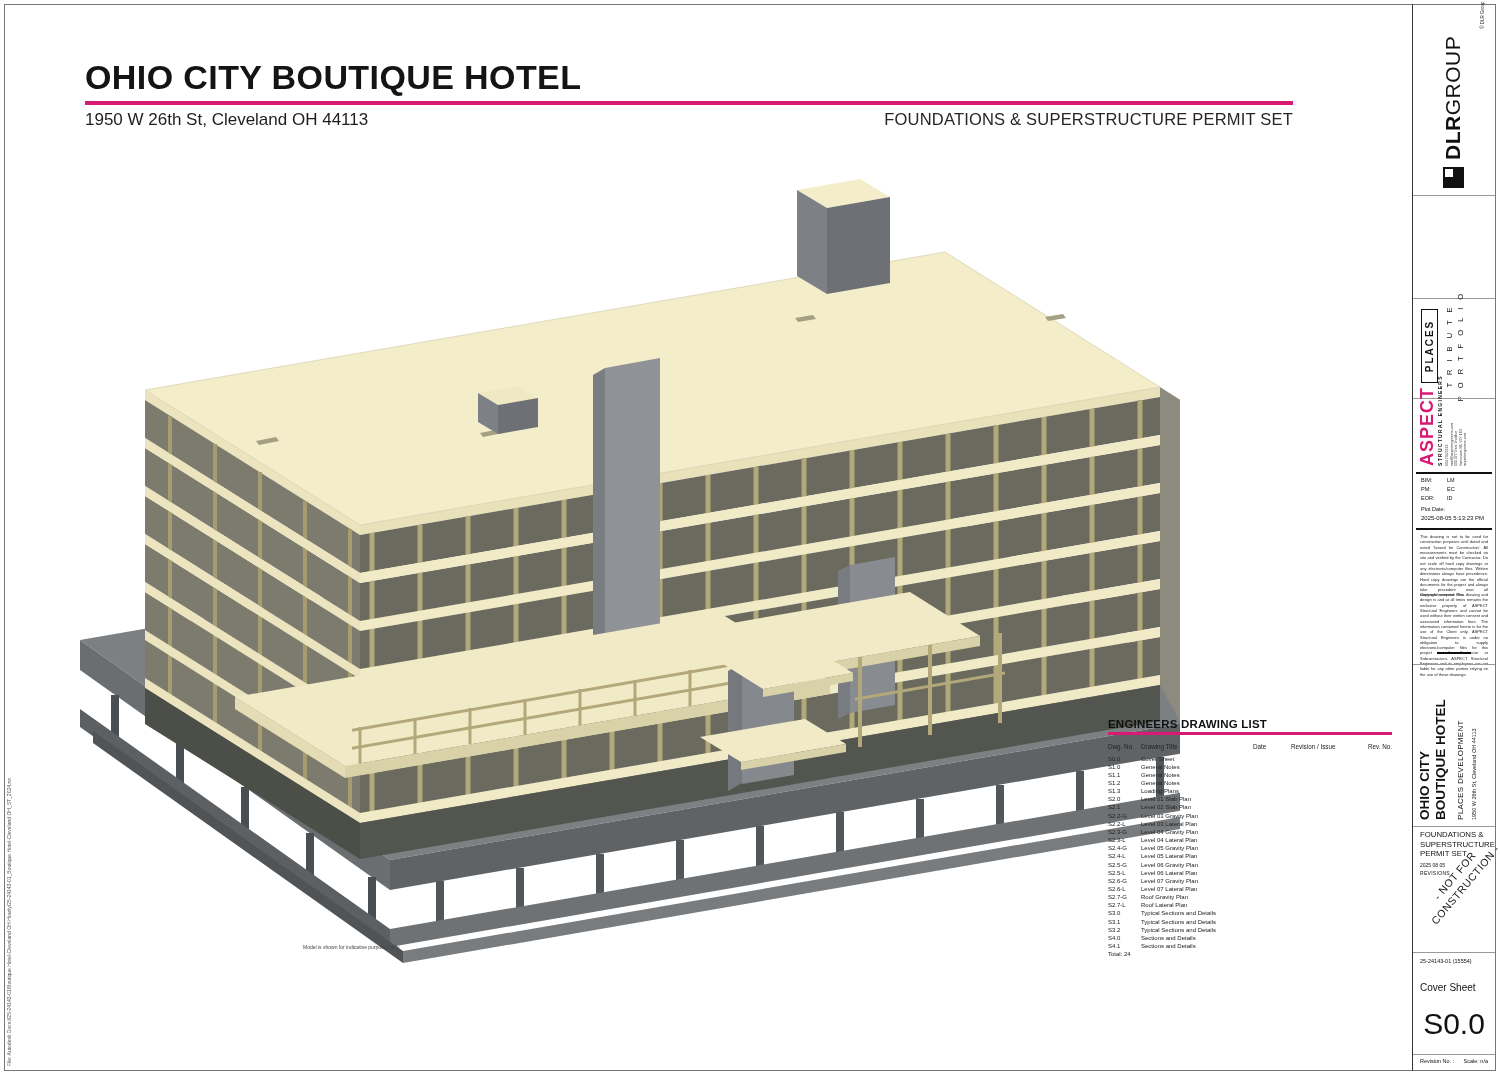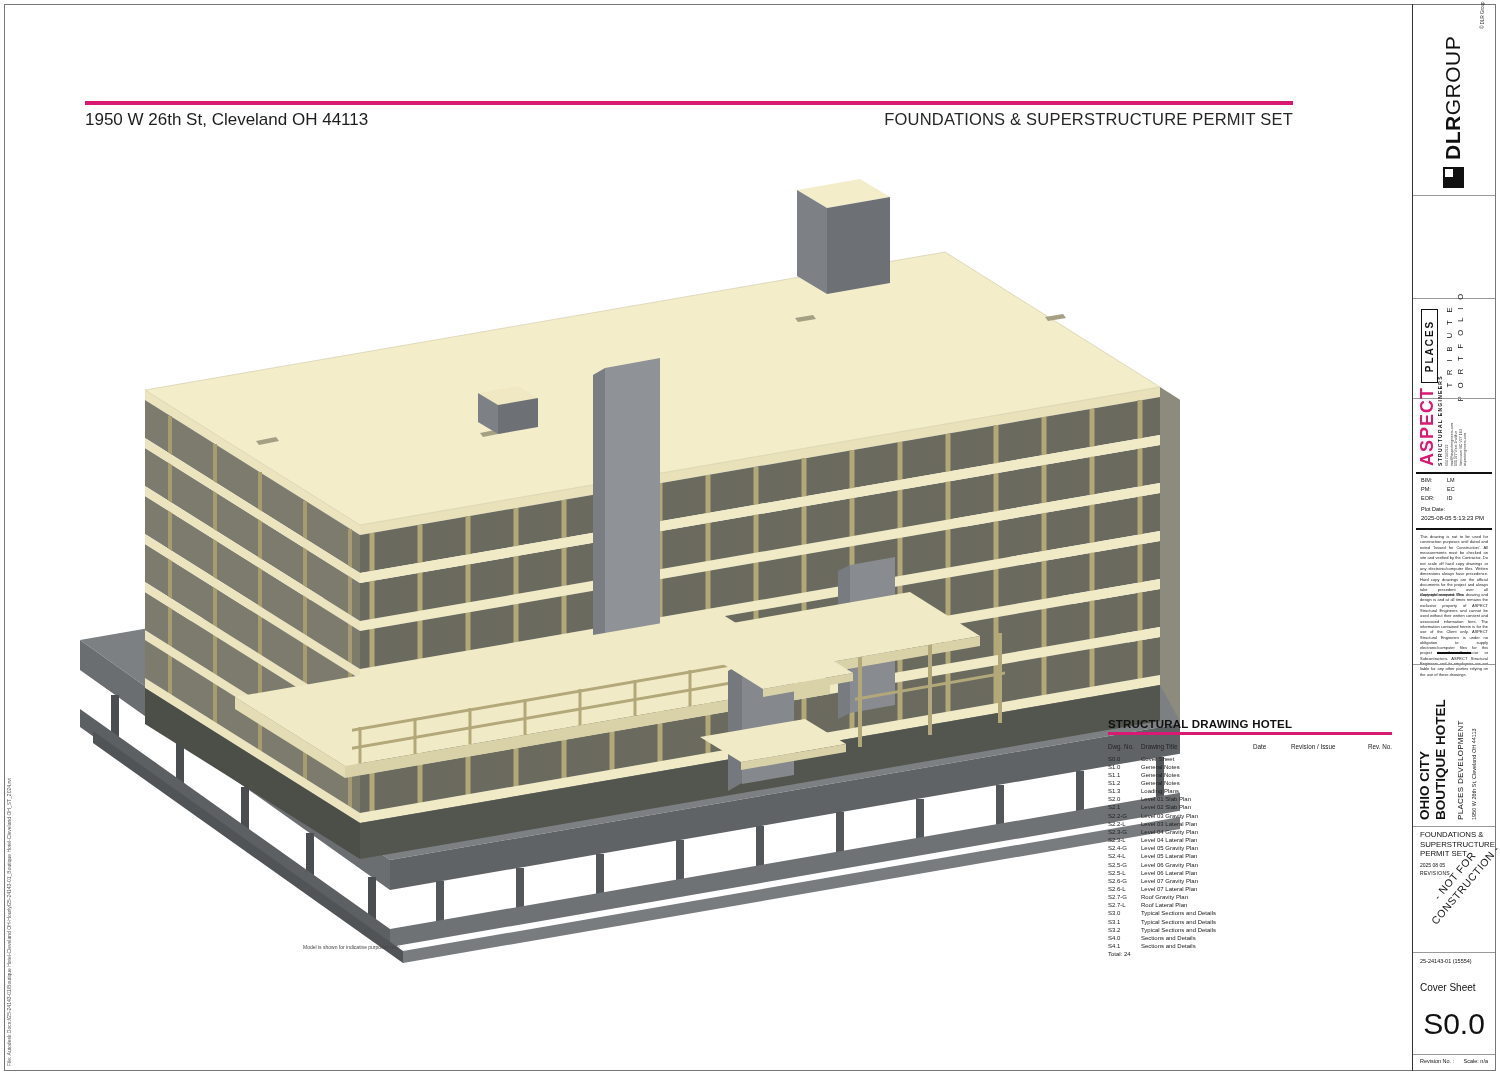--- a/index.html
+++ b/index.html
@@ -93,20 +93,21 @@
   .c-pod{fill:var(--podium)}
   .c-poddark{fill:var(--podium-dark)}
   .c-credge{fill:#d9d2a9}
 </style>
 </head>
 <body>
 
 <div id="sheet">
   <div id="border"></div>
 
+  <div class="abs" id="proj-title">OHIO CITY BOUTIQUE HOTEL</div>
   <div class="abs" id="title-rule"></div>
   <div class="abs" id="subtitle-row">
     <span id="addr">1950 W 26th St, Cleveland OH 44113</span>
     <span id="permit">FOUNDATIONS &amp; SUPERSTRUCTURE PERMIT SET</span>
   </div>
 
   <div class="rot" style="left:6px;top:1066px;" id="filepath">File:  Autodesk Docs://25-24143-01/Boutique Hotel-Cleveland  OH-Hourly/25-24143-01_Boutique Hotel-Cleveland OH_ST_2024.rvt</div>
 
   <svg id="model" class="abs" width="1120" height="810" viewBox="0 0 1120 810">
 
@@ -274,21 +275,21 @@
       <g>
         <polygon class="c-slab" points="640,572 745,554 786,579 681,597"></polygon>
         <polygon class="c-credge" points="681,597 786,579 786,587 681,605"></polygon>
       </g>
     </g>
   </svg>
 
   <div class="abs" id="model-note">Model is shown for indicative purposes only.</div>
 
   <div class="abs" id="dlist">
-    <h3>STRUCTURAL DRAWING HOTEL</h3>
+    <h3>ENGINEERS DRAWING LIST</h3>
     <div class="rule"></div>
     <div class="dl-grid" id="dl-head">
       <span>Dwg. No.</span>
       <span>Drawing Title</span>
       <span>Date</span>
       <span>Revision / Issue</span>
       <span>Rev. No.</span>
     </div>
     <div>
 

